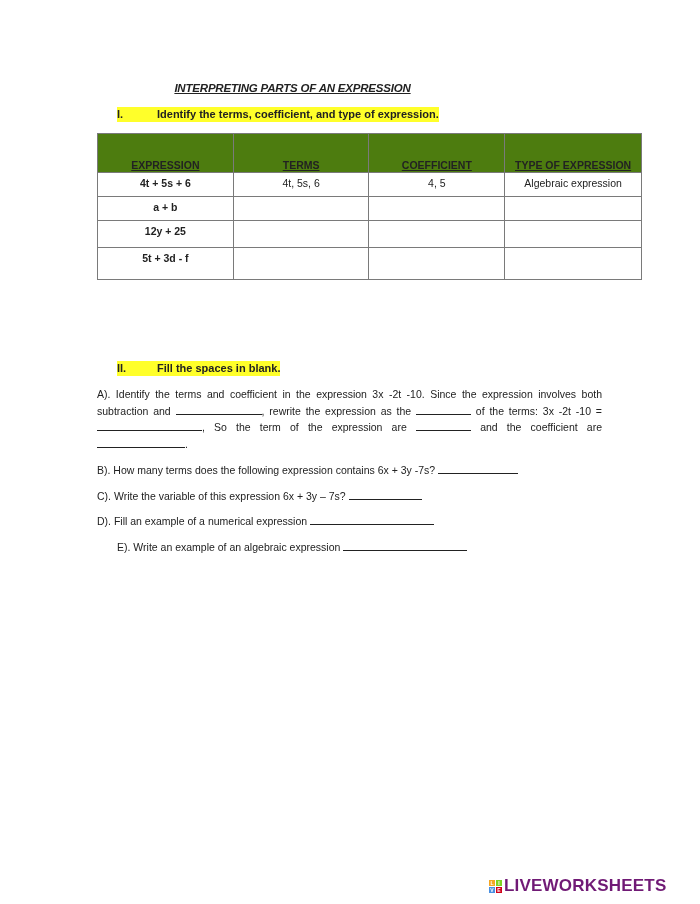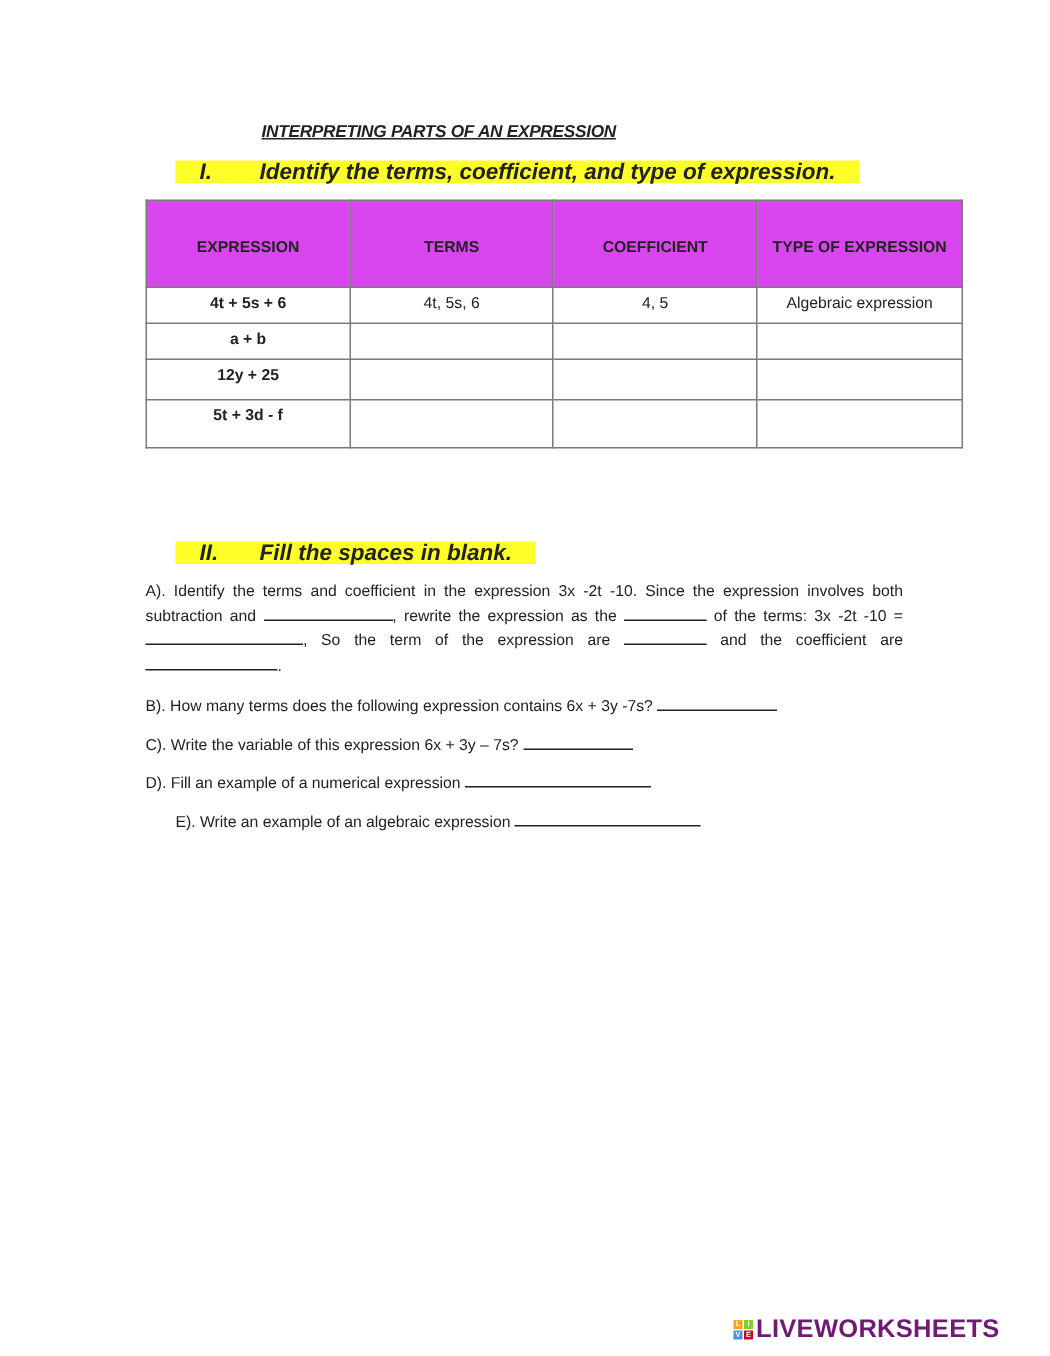--- a/index.html
+++ b/index.html
@@ -6,37 +6,37 @@
   body {
     width: 700px; height: 904px; background: #ffffff; position: relative; overflow: hidden;
     font-family: "Liberation Sans", sans-serif; color: #222;
   }
   .title {
     position: absolute; top: 82px; left: 0; width: 585px; text-align: center;
     font-size: 11.5px; font-weight: bold; font-style: italic; text-decoration: underline;
     letter-spacing: -0.2px;
   }
   .section-head {
-    position: absolute; font-size: 15px; font-weight: bold; background: #ffff2a;
-    padding: 0 16px; line-height: 15px; white-space: nowrap; font-style: italic;
+    position: absolute; font-size: 11px; font-weight: bold; background: #ffff2a;
+    padding: 0 0; line-height: 15px; white-space: nowrap;
   }
   .section-head .num { display: inline-block; width: 40px; }
   .sec1 { top: 107px; left: 117px; }
   .sec2 { top: 361px; left: 117px; }
 
   table.expr {
     position: absolute; top: 133px; left: 97px; width: 545px;
     border-collapse: collapse; font-size: 10.5px;
   }
   table.expr th, table.expr td {
     border: 1px solid #7a7a7a; text-align: center; vertical-align: top; padding: 0;
   }
   table.expr th {
-    background: #d946ef; height: 37px; vertical-align: bottom; padding-bottom: 20px;
-    font-weight: bold; font-size: 10.5px;
+    background: #4d7c0f; height: 37px; vertical-align: bottom; padding-bottom: 1px;
+    font-weight: bold; text-decoration: underline; font-size: 10.5px;
   }
   table.expr td { padding-top: 4px; }
   table.expr td.expr-cell { font-weight: bold; }
   table.expr col.c1 { width: 136px; }
   table.expr col.c2 { width: 136px; }
   table.expr col.c3 { width: 136px; }
   table.expr col.c4 { width: 137px; }
   tr.r1 td { height: 19px; }
   tr.r2 td { height: 19px; }
   tr.r3 td { height: 19px; }

